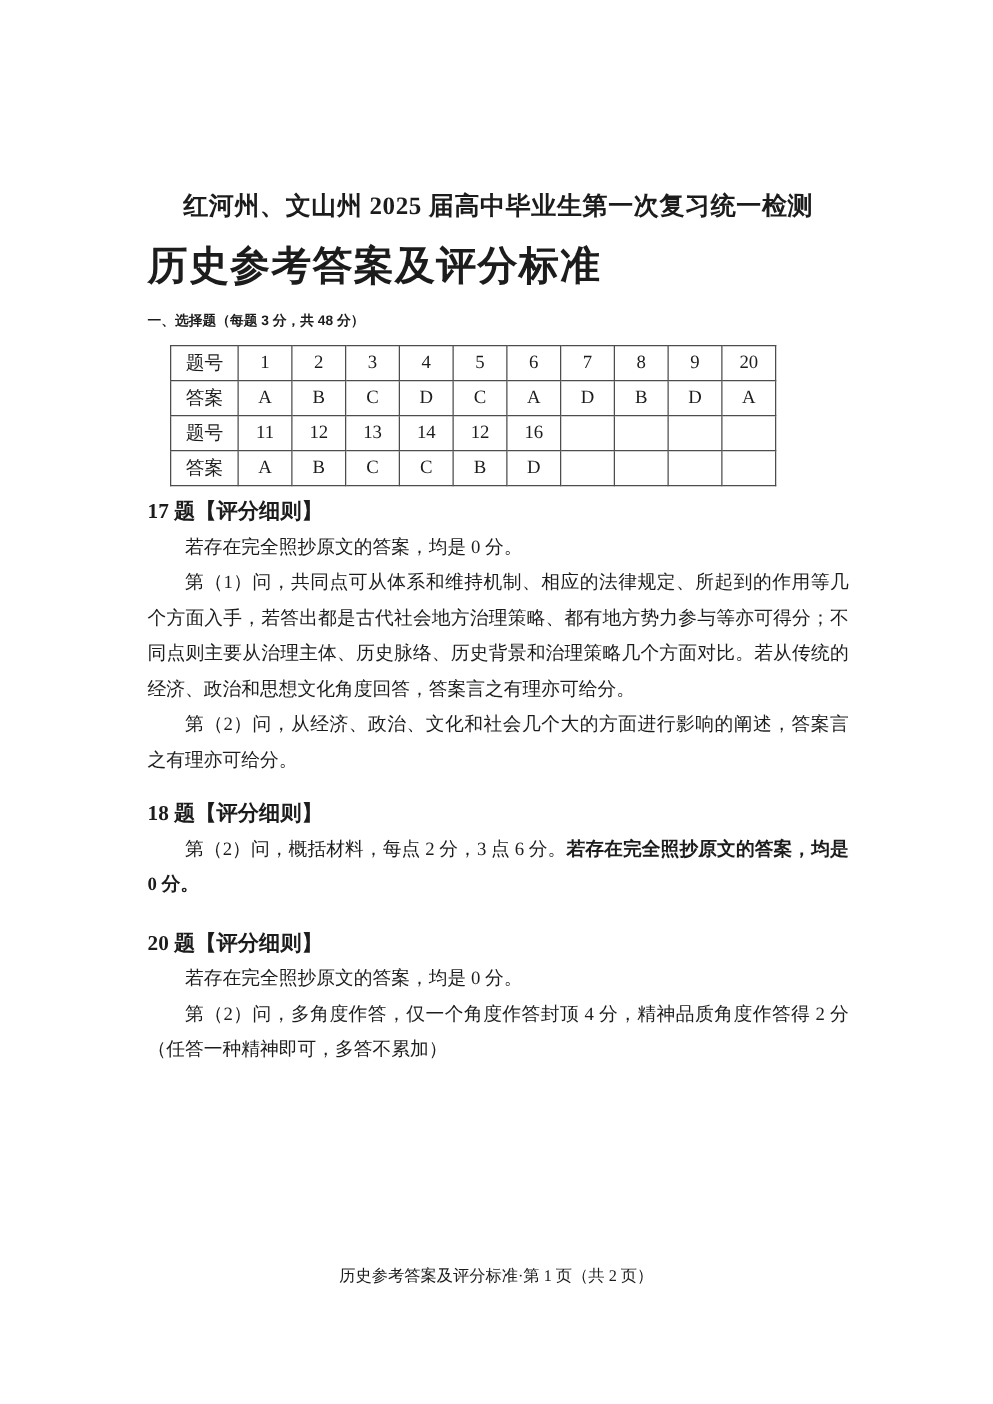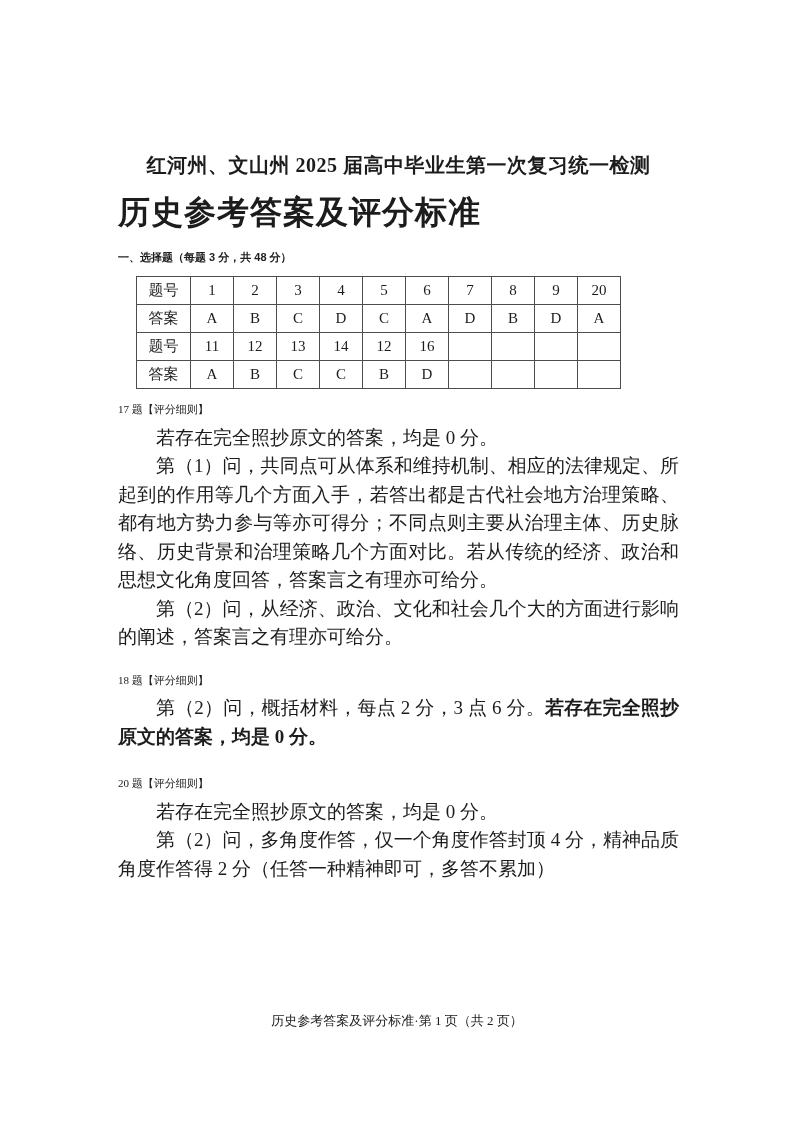--- a/index.html
+++ b/index.html
@@ -50,28 +50,29 @@
     width: 42px;
     height: 27px;
     padding: 0;
     text-align: center;
     vertical-align: middle;
     font-size: 15px;
   }
   table.answers td.rowhead { width: 53px; }
   .blocks-wrap { margin-top: 6px; }
   .block-title {
-    font-size: 11px;
+    font-size: 17px;
     line-height: 28.5px;
+    font-weight: bold;
   }
   .block-1 { margin-top: 14px; }
   .block-2 { margin-top: 18px; }
   .para {
     margin: 0;
-    font-size: 19px;
+    font-size: 15px;
     line-height: 28.5px;
     text-indent: 2em;
     text-align: justify;
   }
   .para .bold { font-weight: bold; }
   .footer {
     position: absolute;
     top: 1012px;
     left: 0;
     right: 0;

